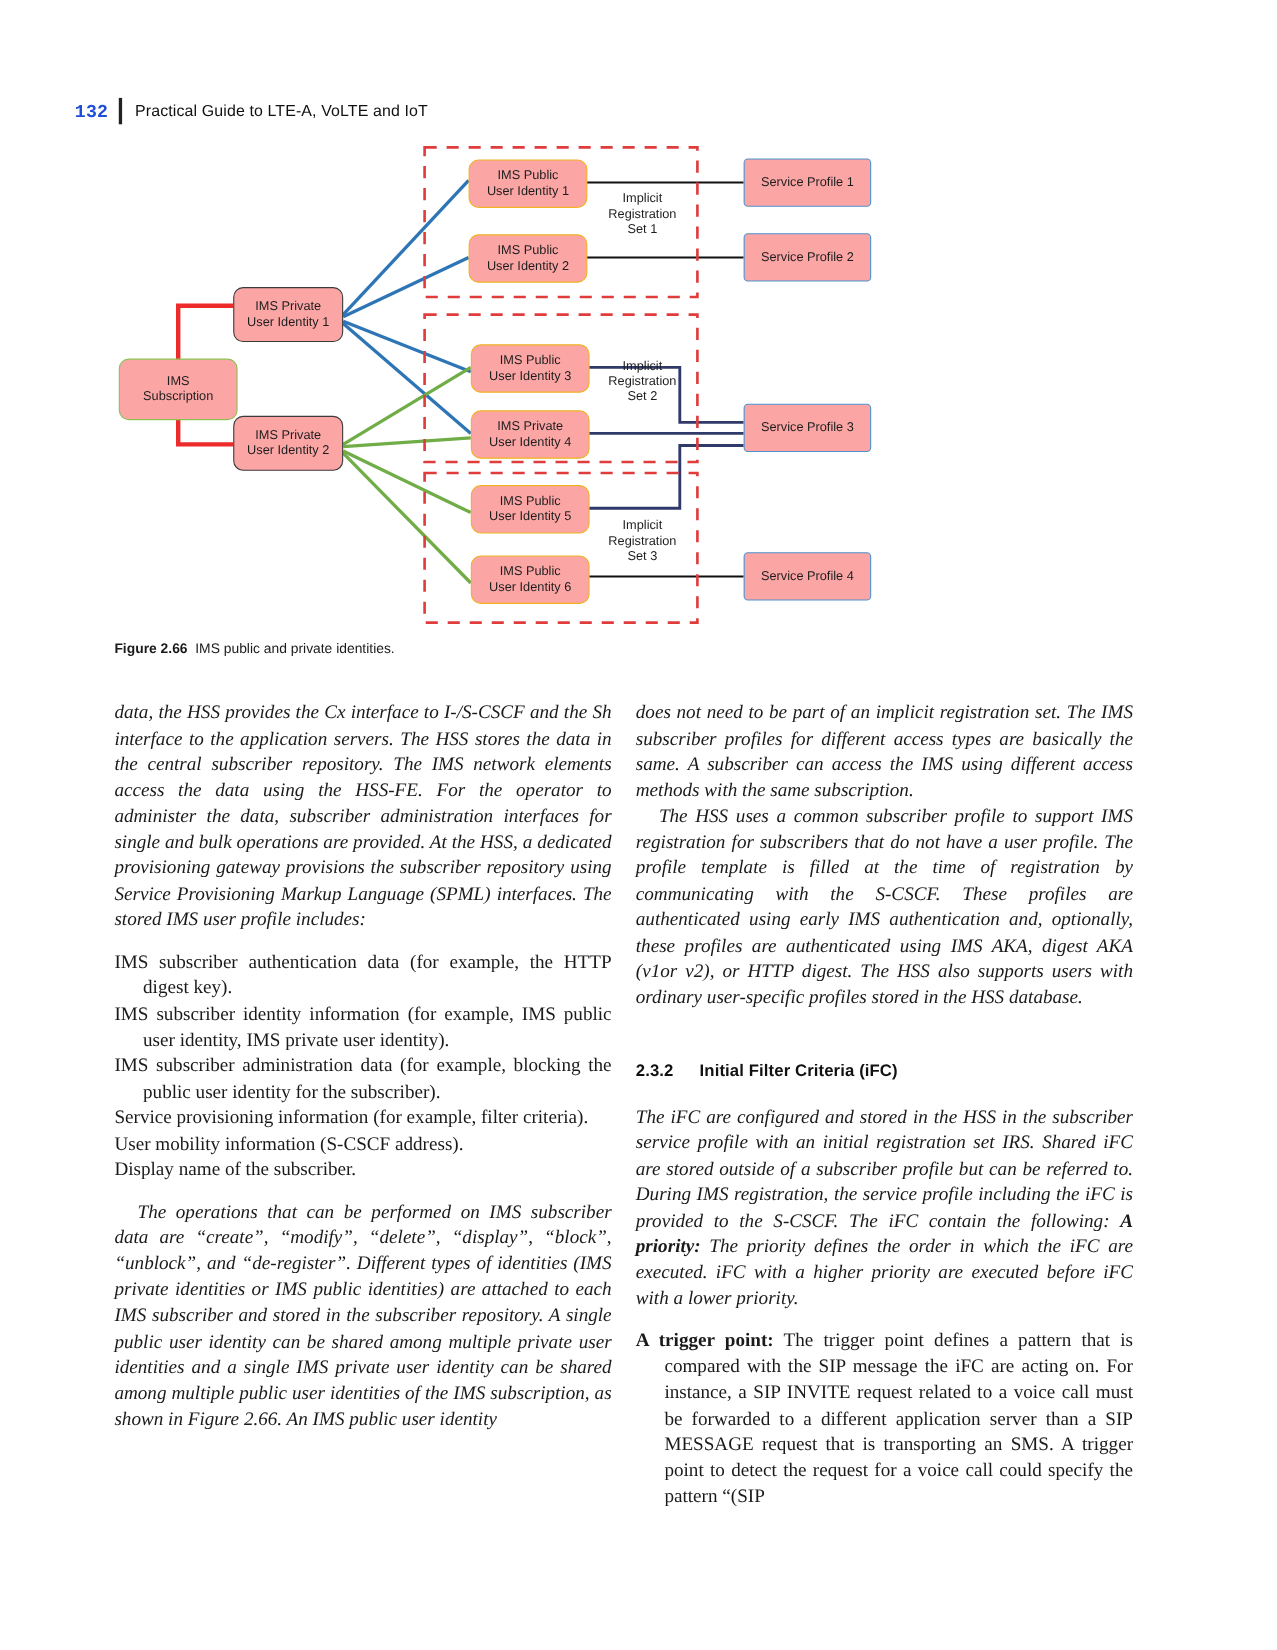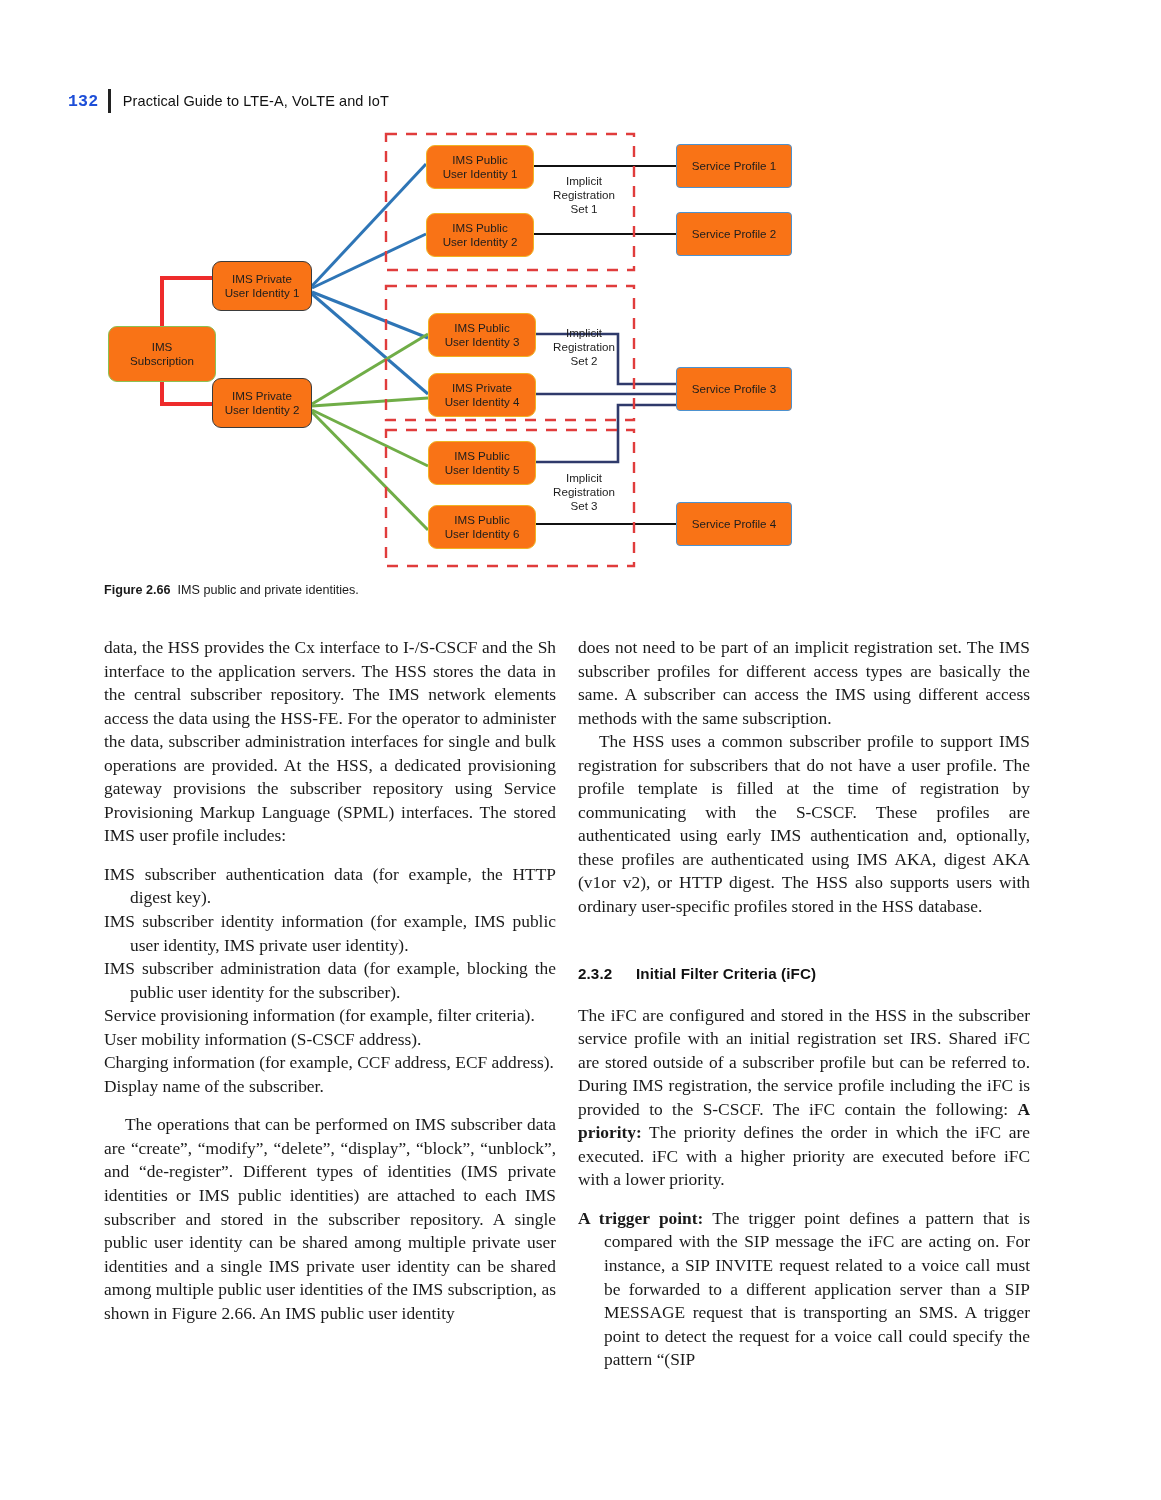--- a/index.html
+++ b/index.html
@@ -31,21 +31,21 @@
   }
 
   
   .figure-area{position:absolute;left:96px;top:126px;width:700px;height:450px;}
   .figsvg{position:absolute;left:0;top:0;}
 
   .nodebox{position:absolute;box-sizing:border-box;
     display:flex;flex-direction:column;align-items:center;justify-content:center;
     font-family:"Liberation Sans", sans-serif;
     font-size:11.6px;line-height:1.25;color:#1d1d1d;
-    background:#f97316;text-align:center;white-space:nowrap;}
+    background:#fca5a5;text-align:center;white-space:nowrap;}
   .nodebox span{display:block;}
 
   .n-private{border:1.6px solid #3b3b3b;border-radius:9px;}
   .n-subs{border:1.6px solid #8cc152;border-radius:9px;}
   .n-public{border:1.9px solid #f0b323;border-radius:9px;}
   .n-profile{border:1.7px solid #4d92cf;border-radius:4px;}
 
   .irslabel{
     position:absolute;
     font-family:"Liberation Sans", sans-serif;
@@ -68,20 +68,21 @@
   .col-right{left:578px;}
 
   p.body{
     margin:0;
     font-size:17.4px;
     line-height:23.55px;
     text-align:justify;
     text-justify:inter-word;
     hyphens:none;
     font-family:"Liberation Serif", serif;
+    font-style:italic;
   }
   p.ind{text-indent:21px;}
   p.hang{
     margin:0;
     font-size:17.4px;line-height:23.55px;
     text-align:justify;
     padding-left:26px;
     text-indent:-26px;
     font-family:"Liberation Serif", serif;
   }
@@ -220,21 +221,20 @@
 
   <div class="col col-left">
     <p class="body">data, the HSS provides the Cx interface to I-/S-CSCF and the Sh interface to the application servers. The HSS stores the data in the central subscriber repository. The IMS network elements access the data using the HSS-FE. For the operator to administer the data, subscriber administration interfaces for single and bulk operations are provided. At the HSS, a dedicated provisioning gateway provisions the subscriber repository using Service Provisioning Markup Language (SPML) interfaces. The stored IMS user profile includes:</p>
 
     <div class="listblock">
       <p class="hang">IMS subscriber authentication data (for example, the HTTP digest key).</p>
       <p class="hang">IMS subscriber identity information (for example, IMS public user identity, IMS private user identity).</p>
       <p class="hang">IMS subscriber administration data (for example, blocking the public user identity for the subscriber).</p>
       <p class="hang">Service provisioning information (for example, filter criteria).</p>
       <p class="hang">User mobility information (S-CSCF address).</p>
-      <p class="hang">Charging information (for example, CCF address, ECF address).</p>
       <p class="hang">Display name of the subscriber.</p>
     </div>
 
     <div class="gap"></div>
     <p class="body ind">The operations that can be performed on IMS subscriber data are “create”, “modify”, “delete”, “display”, “block”, “unblock”, and “de-register”. Different types of identities (IMS private identities or IMS public identities) are attached to each IMS subscriber and stored in the subscriber repository. A single public user identity can be shared among multiple private user identities and a single IMS private user identity can be shared among multiple public user identities of the IMS subscription, as shown in Figure 2.66. An IMS public user identity</p>
   </div>
 
   <div class="col col-right">
     <p class="body">does not need to be part of an implicit registration set. The IMS subscriber profiles for different access types are basically the same. A subscriber can access the IMS using different access methods with the same subscription.</p>
     <p class="body ind">The HSS uses a common subscriber profile to support IMS registration for subscribers that do not have a user profile. The profile template is filled at the time of registration by communicating with the S-CSCF. These profiles are authenticated using early IMS authentication and, optionally, these profiles are authenticated using IMS AKA, digest AKA (v1or v2), or HTTP digest. The HSS also supports users with ordinary user-specific profiles stored in the HSS database.</p>

